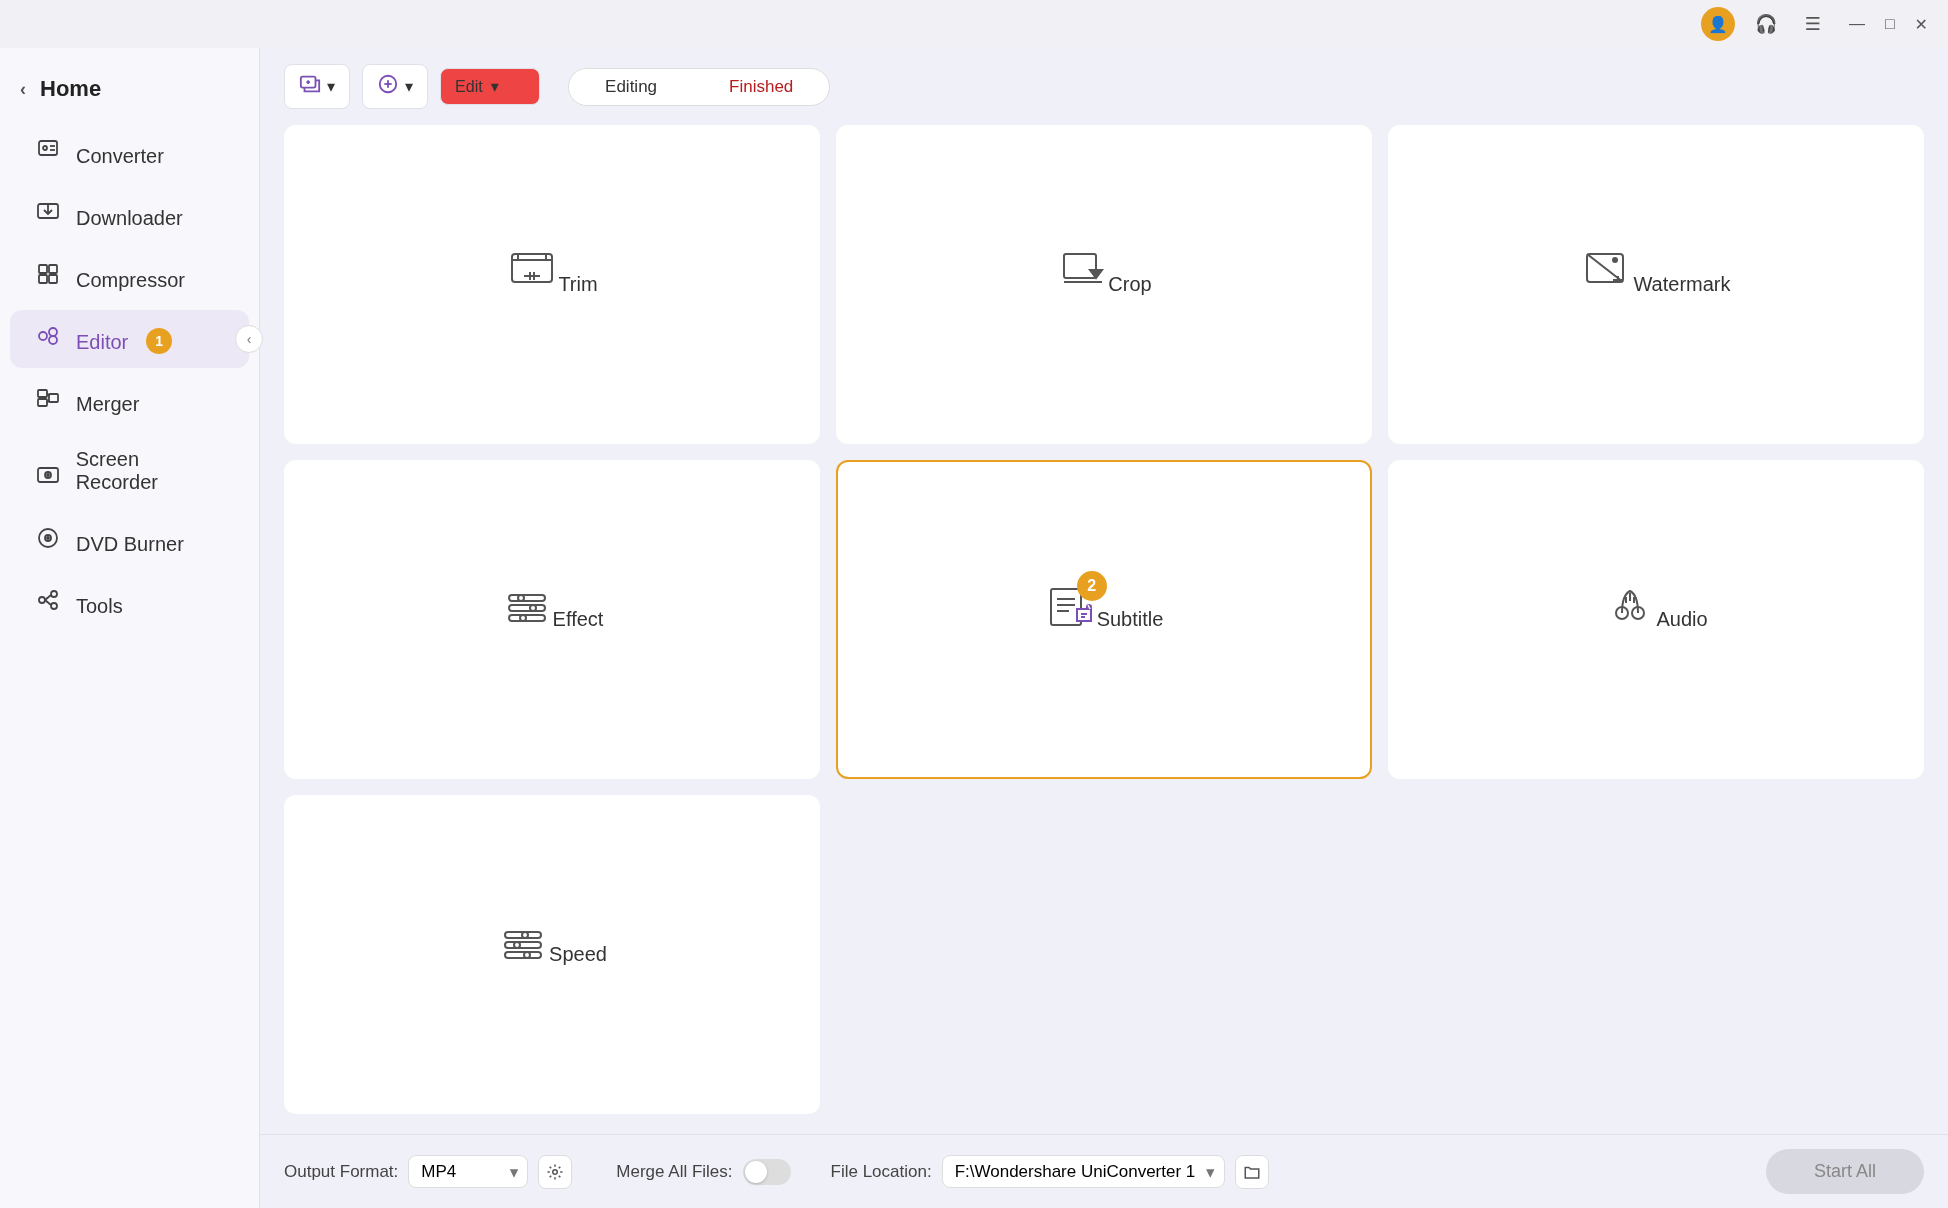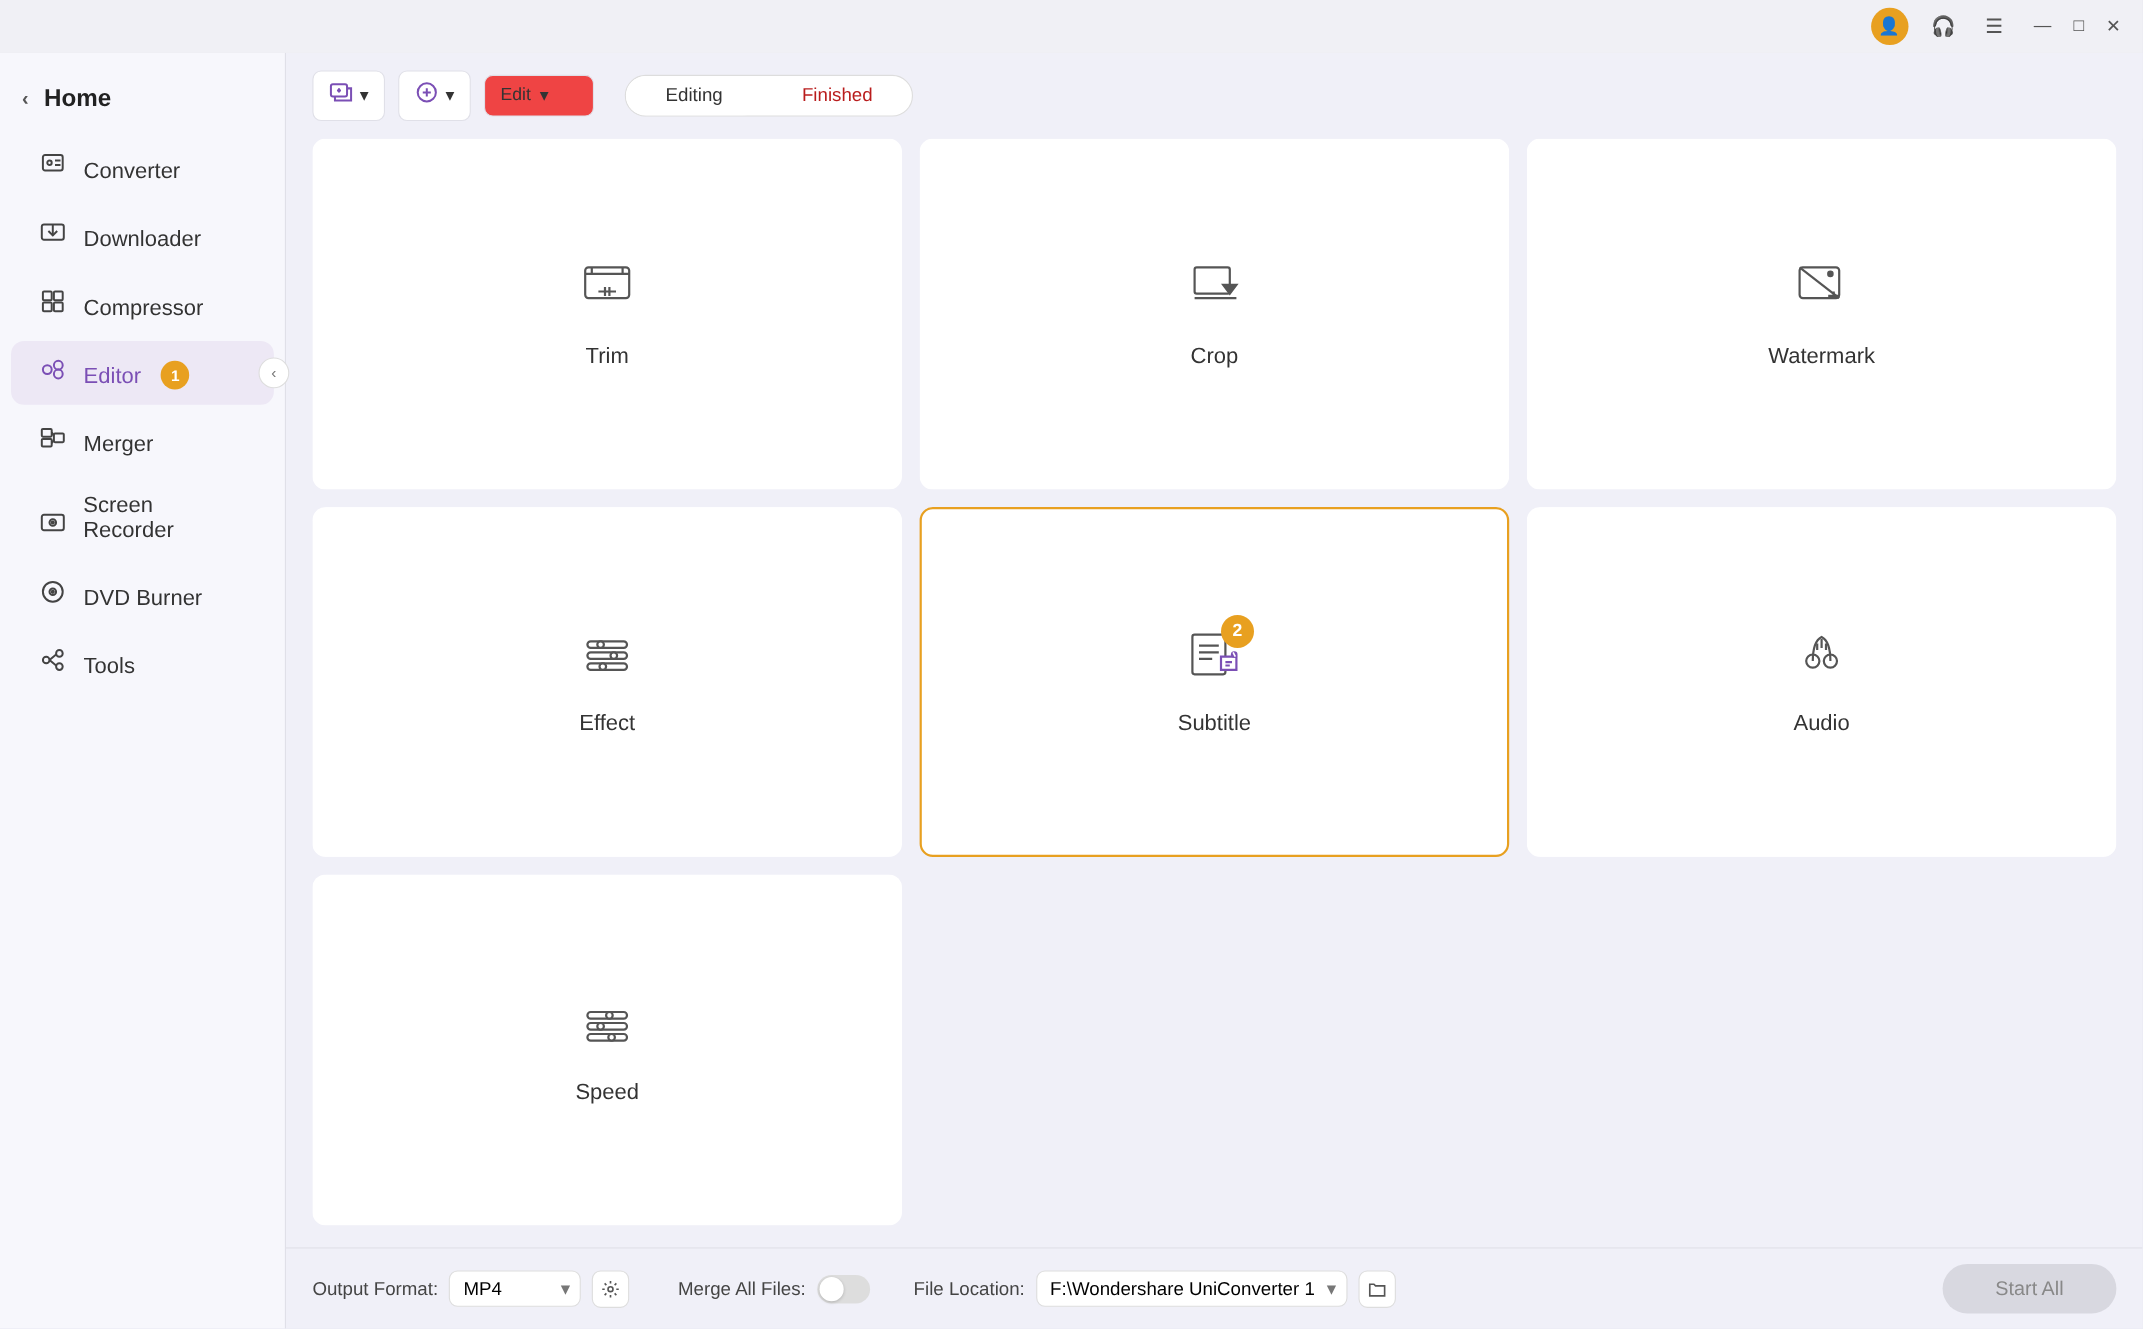--- a/index.html
+++ b/index.html
@@ -236,21 +236,21 @@
       display: grid;
       grid-template-columns: repeat(3, 1fr);
       grid-template-rows: repeat(3, auto);
       gap: 16px;
       overflow-y: auto;
     }
     .editor-card {
       background: white;
       border-radius: 12px;
       display: flex;
-      flex-direction: column;
+      flex-direction: row;
       align-items: center;
       justify-content: center;
       padding: 40px 20px;
       cursor: pointer;
       border: 2px solid transparent;
       transition: border-color 0.2s;
       min-height: 180px;
     }
     .editor-card.selected {
       border: 2px solid #e8a020;

